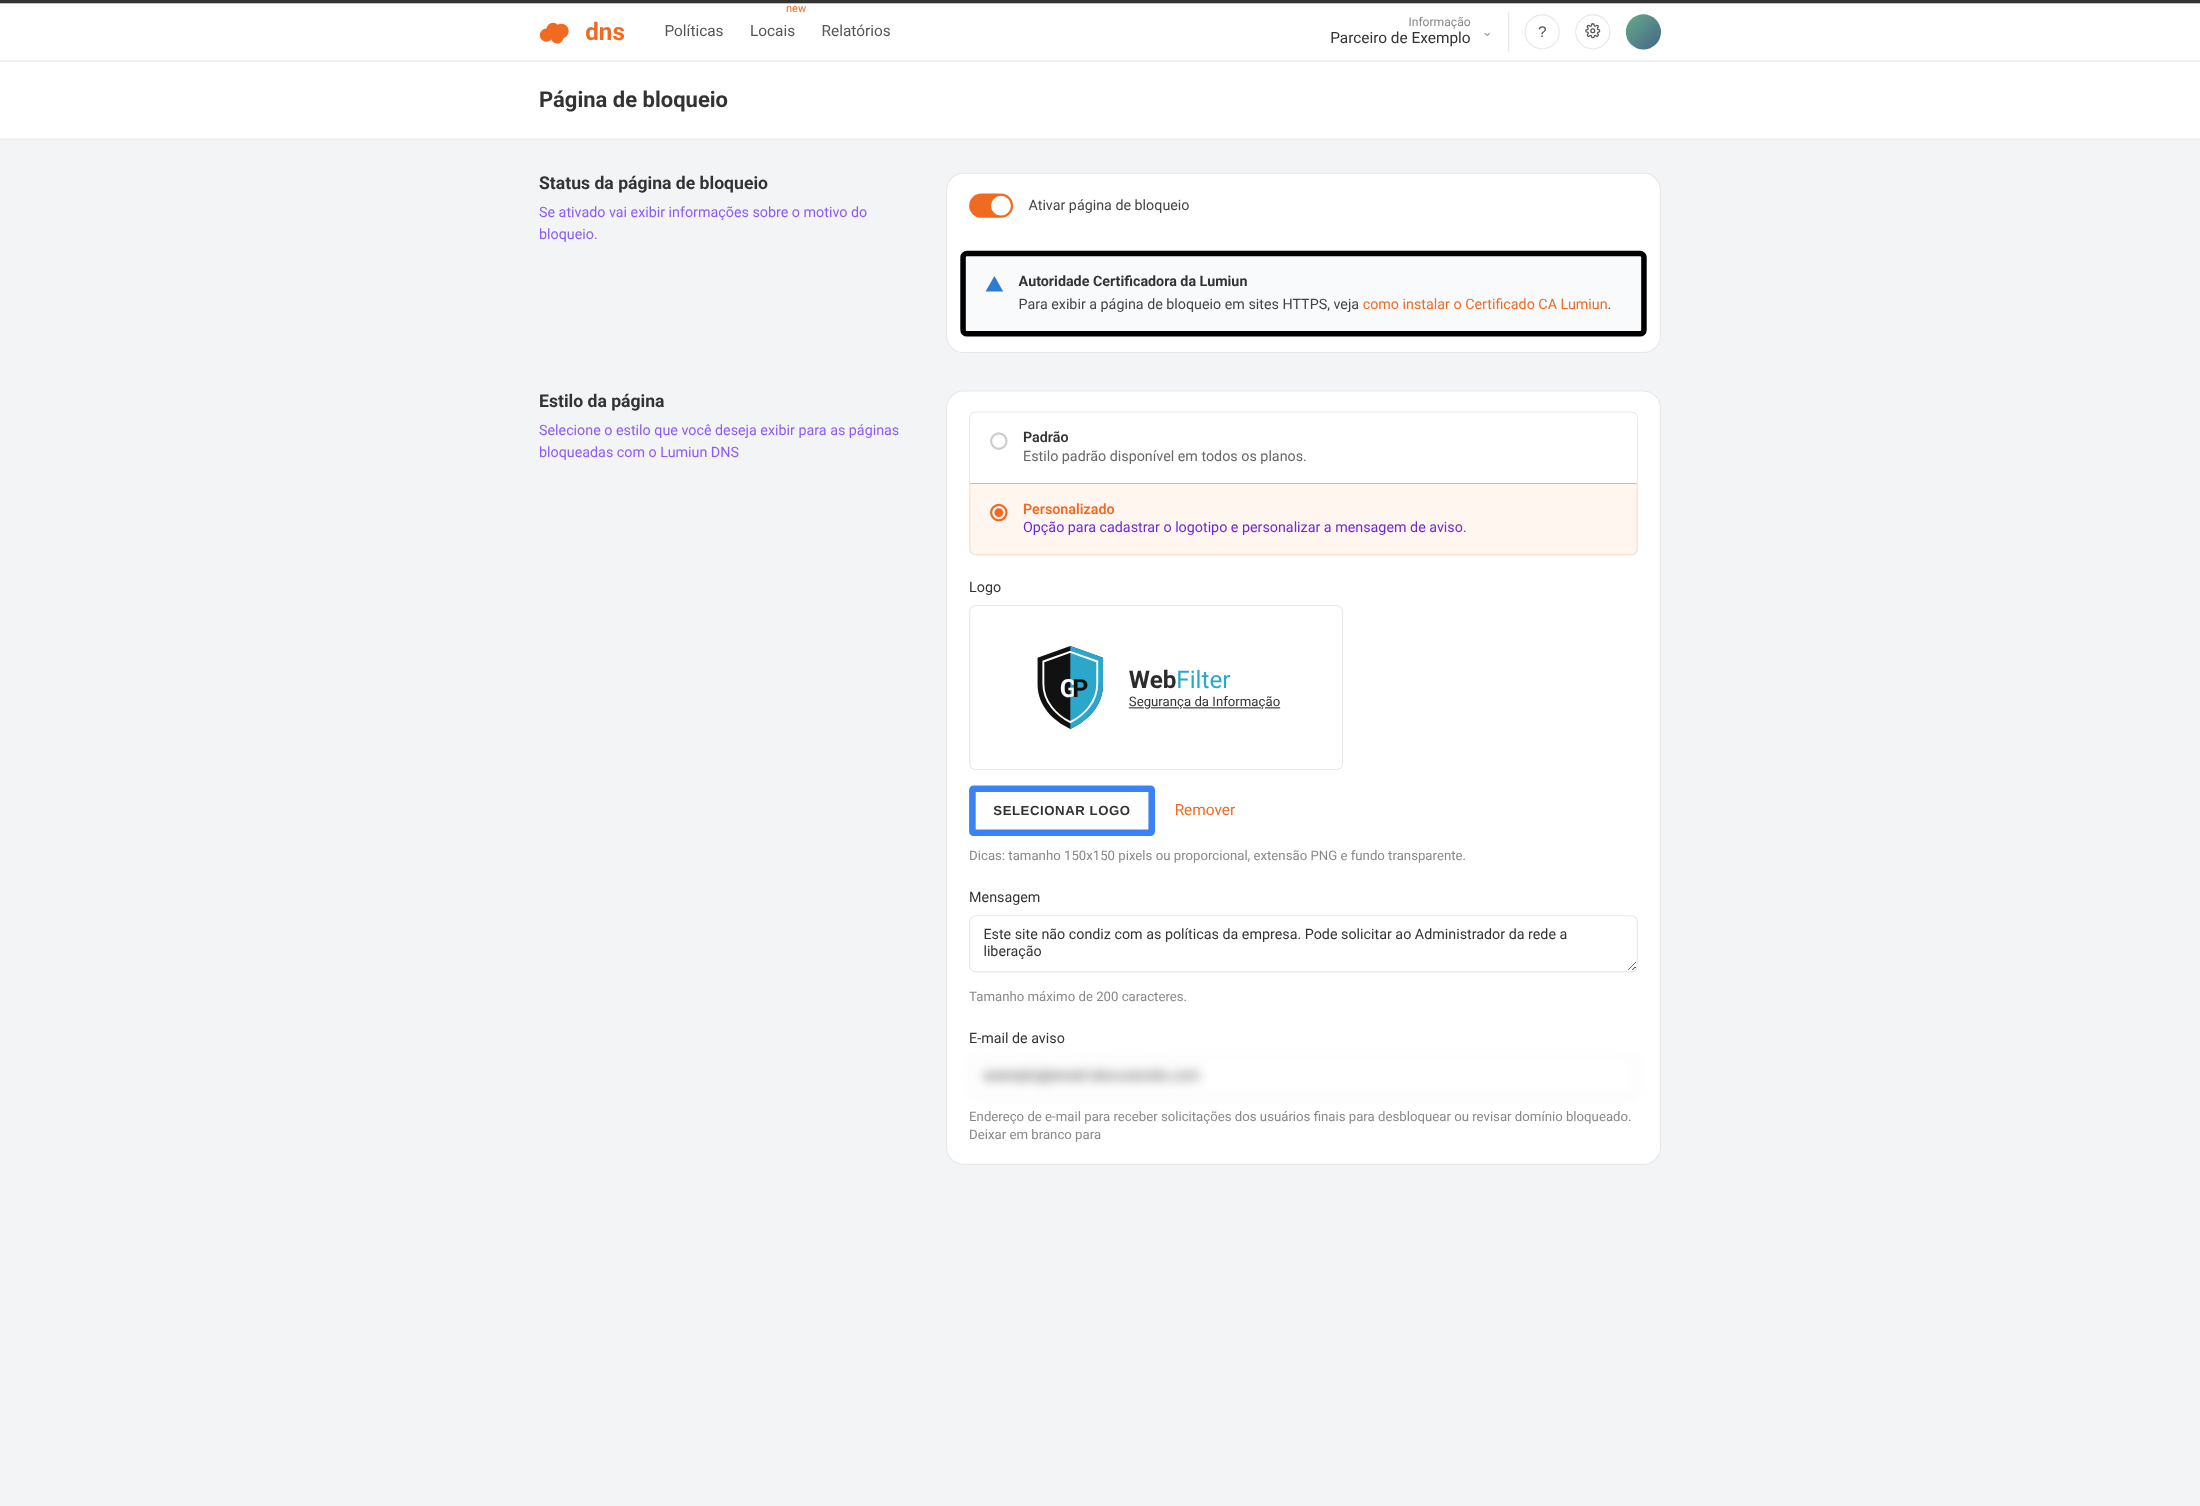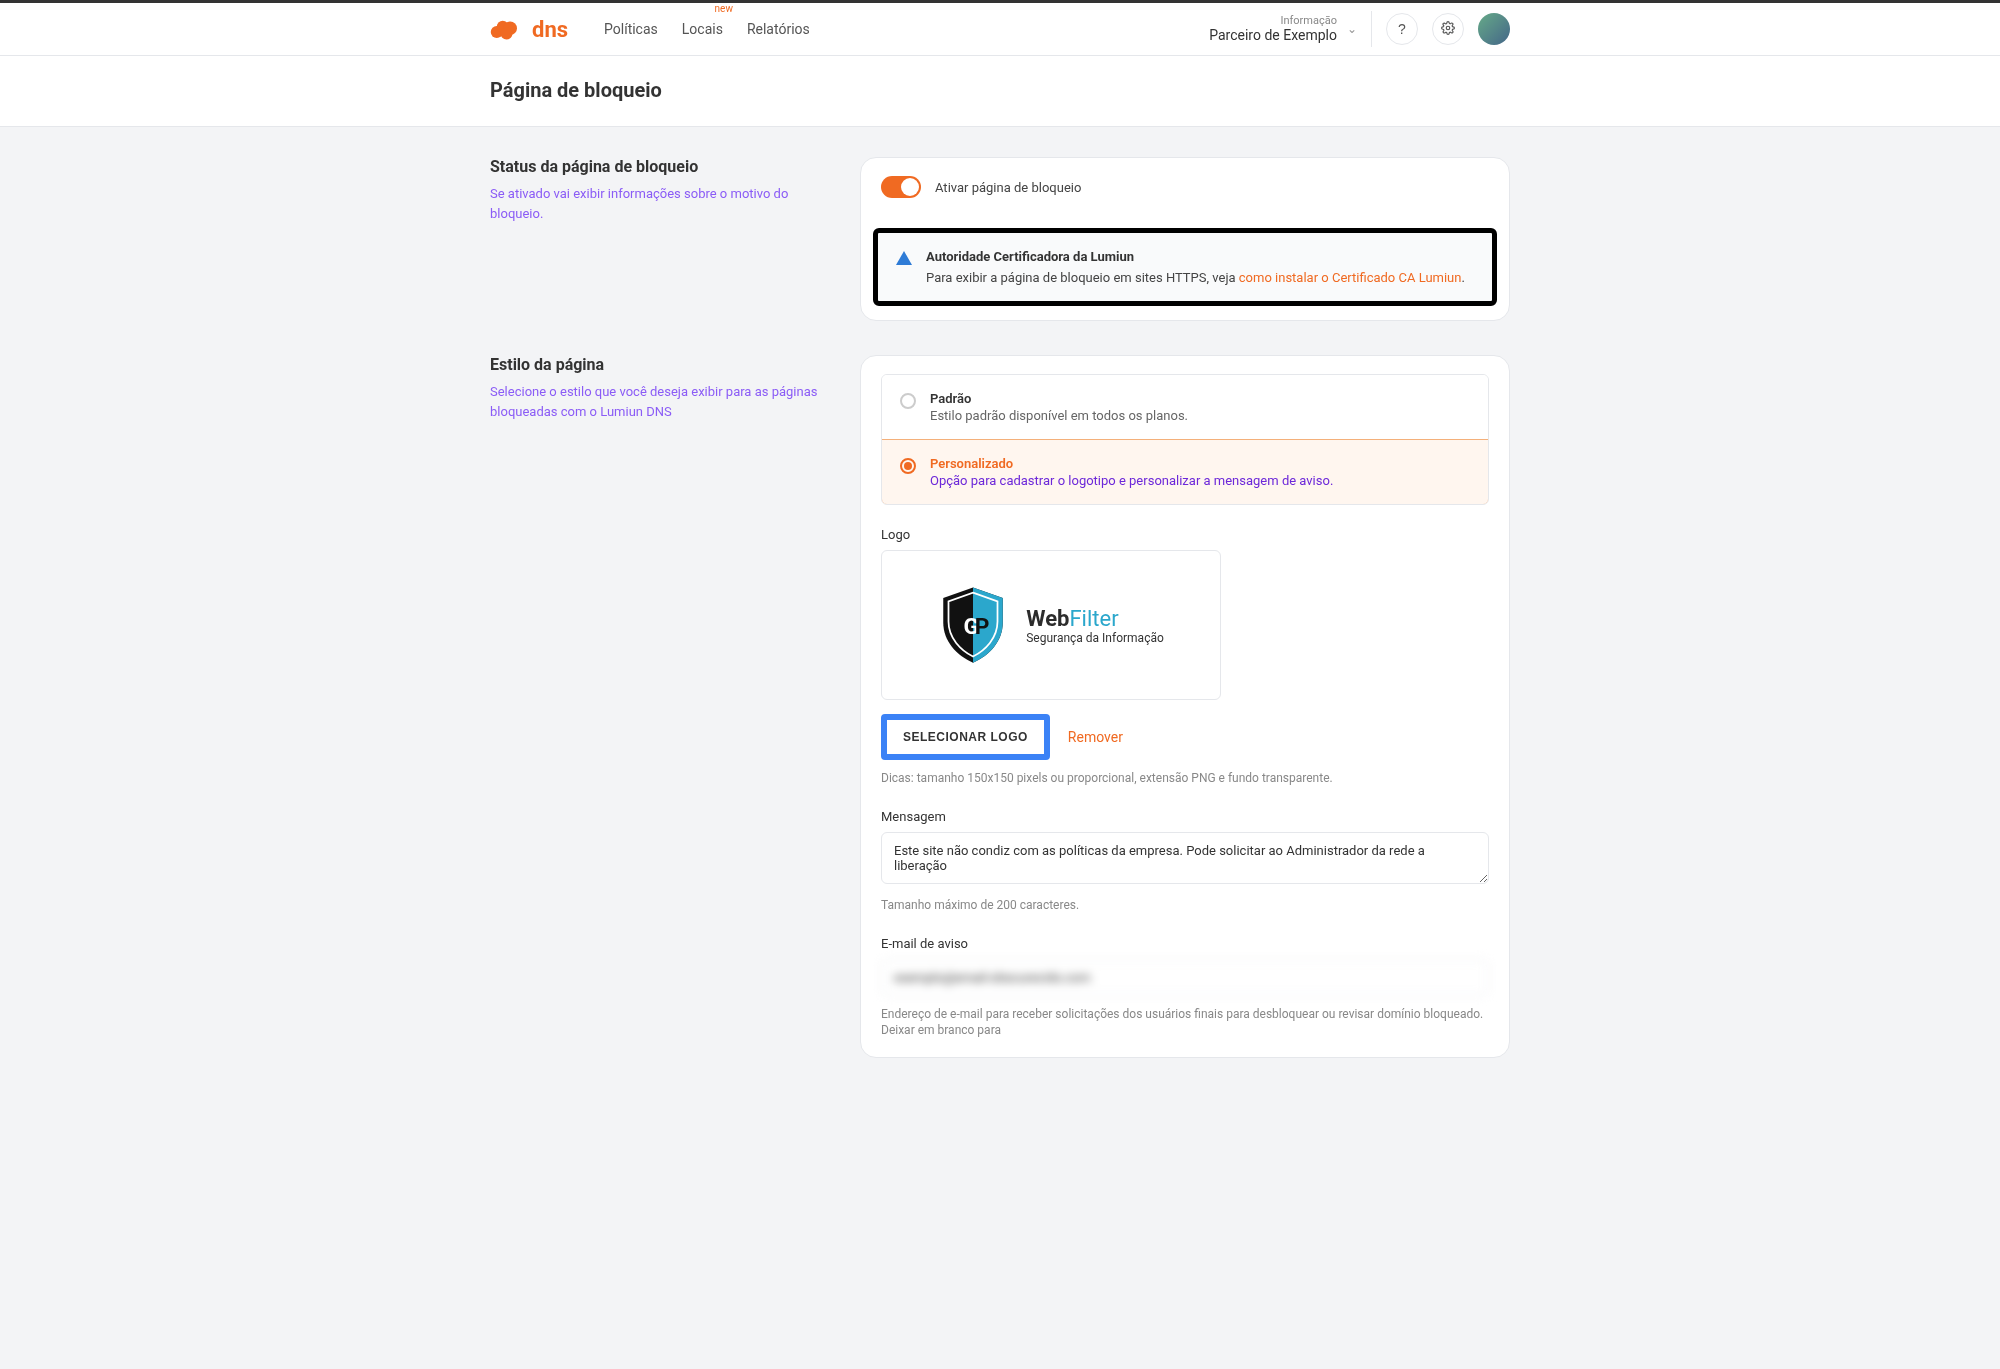--- a/index.html
+++ b/index.html
@@ -189,21 +189,21 @@
     width: 340px;
     height: 150px;
     display: flex; align-items: center; justify-content: center;
     background:#fff;
     padding: 10px;
   }
   .logo-preview-inner { display:flex; align-items:center; gap:18px; }
   .shield-svg { width: 70px; height: 80px; }
   .wf-name { font-size: 22px; font-weight: 700; color: #2c2c2c; }
   .wf-name .accent { color: #2ba7cc; font-weight: 400; }
-  .wf-sub { font-size: 12px; color: #333; }
+  .wf-sub { font-size: 12px; color: #333; text-decoration: underline; }
   .btn-row { display: flex; align-items: center; gap: 18px; margin-top: 14px; }
   .btn {
     border: 6px solid #3b82f6;
     background: #fff;
     padding: 10px 16px;
     font-size: 12px;
     font-weight: 700;
     letter-spacing: .5px;
     color: #333;
     border-radius: 4px;

